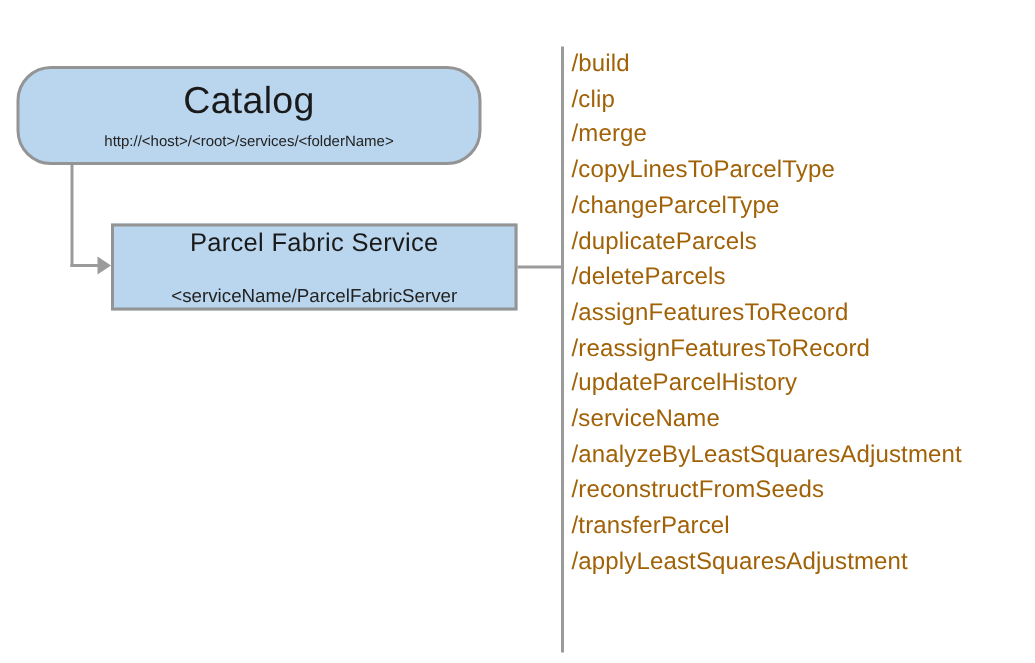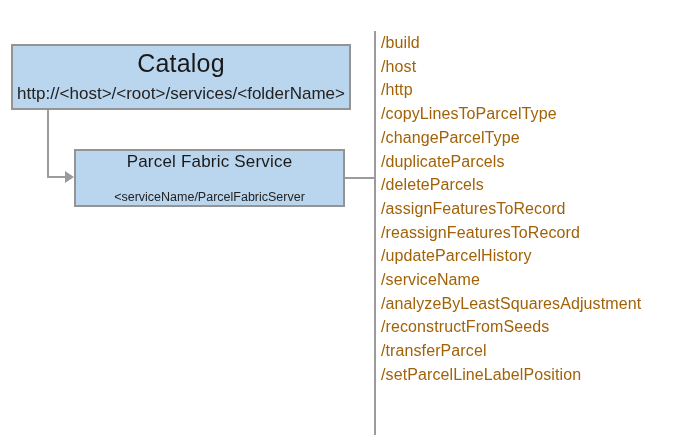--- a/index.html
+++ b/index.html
@@ -39,31 +39,32 @@
     white-space: nowrap;
   }
   .node .node-sub {
     color: #222222;
     white-space: nowrap;
   }
 
   #node-catalog {
     left: 11px;
     top: 44px;
-    width: 340px;
+    width: 310px;
     height: 66px;
     padding-bottom: 2px;
+    border-radius: 23px;
   }
   #node-catalog .node-title {
     font-size: 25px;
     letter-spacing: .2px;
     margin-top: 2px;
   }
   #node-catalog .node-sub {
-    font-size: 17px;
+    font-size: 10px;
     margin-top: 8px;
   }
 
   #node-parcel-fabric-service {
     left: 74px;
     top: 149px;
     width: 271px;
     height: 58px;
   }
   #node-parcel-fabric-service .node-title {
@@ -158,29 +159,29 @@
     <div class="node-title">Parcel Fabric Service</div>
     <div class="node-sub">&lt;serviceName/ParcelFabricServer</div>
   </div>
 
   <div class="connector" id="connector-service-operations"></div>
 
   <div id="operations-divider"></div>
 
   <ul id="operations-list">
       <li>/build</li>
-      <li>/host</li>
-      <li>/http</li>
+      <li>/clip</li>
+      <li>/merge</li>
       <li>/copyLinesToParcelType</li>
       <li>/changeParcelType</li>
       <li>/duplicateParcels</li>
       <li>/deleteParcels</li>
       <li>/assignFeaturesToRecord</li>
       <li>/reassignFeaturesToRecord</li>
       <li>/updateParcelHistory</li>
       <li>/serviceName</li>
       <li>/analyzeByLeastSquaresAdjustment</li>
       <li>/reconstructFromSeeds</li>
       <li>/transferParcel</li>
-      <li>/setParcelLineLabelPosition</li>
+      <li>/applyLeastSquaresAdjustment</li>
     </ul>
 
 </div>
 
 </body></html>

